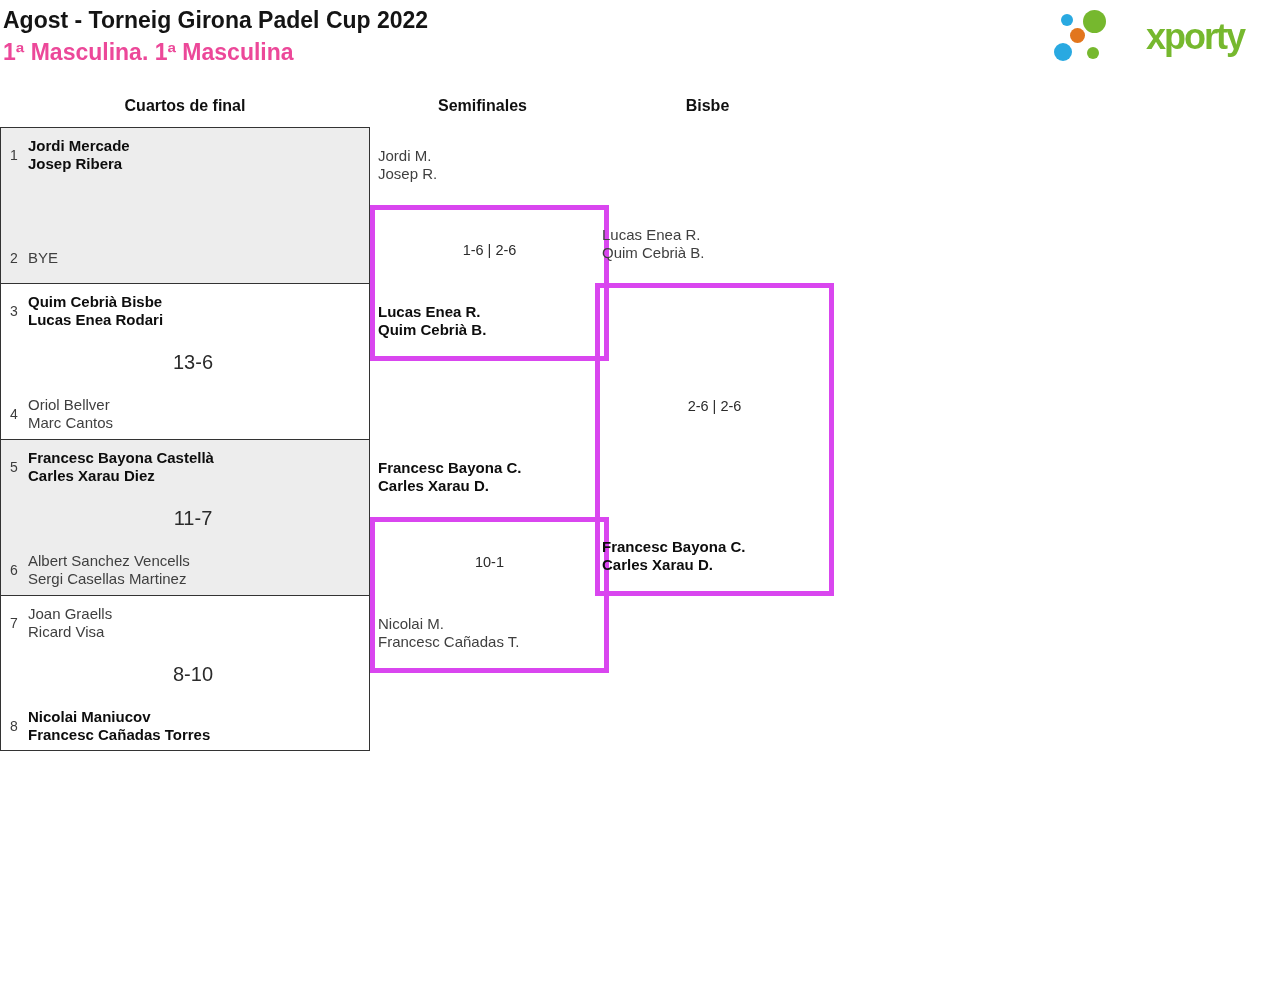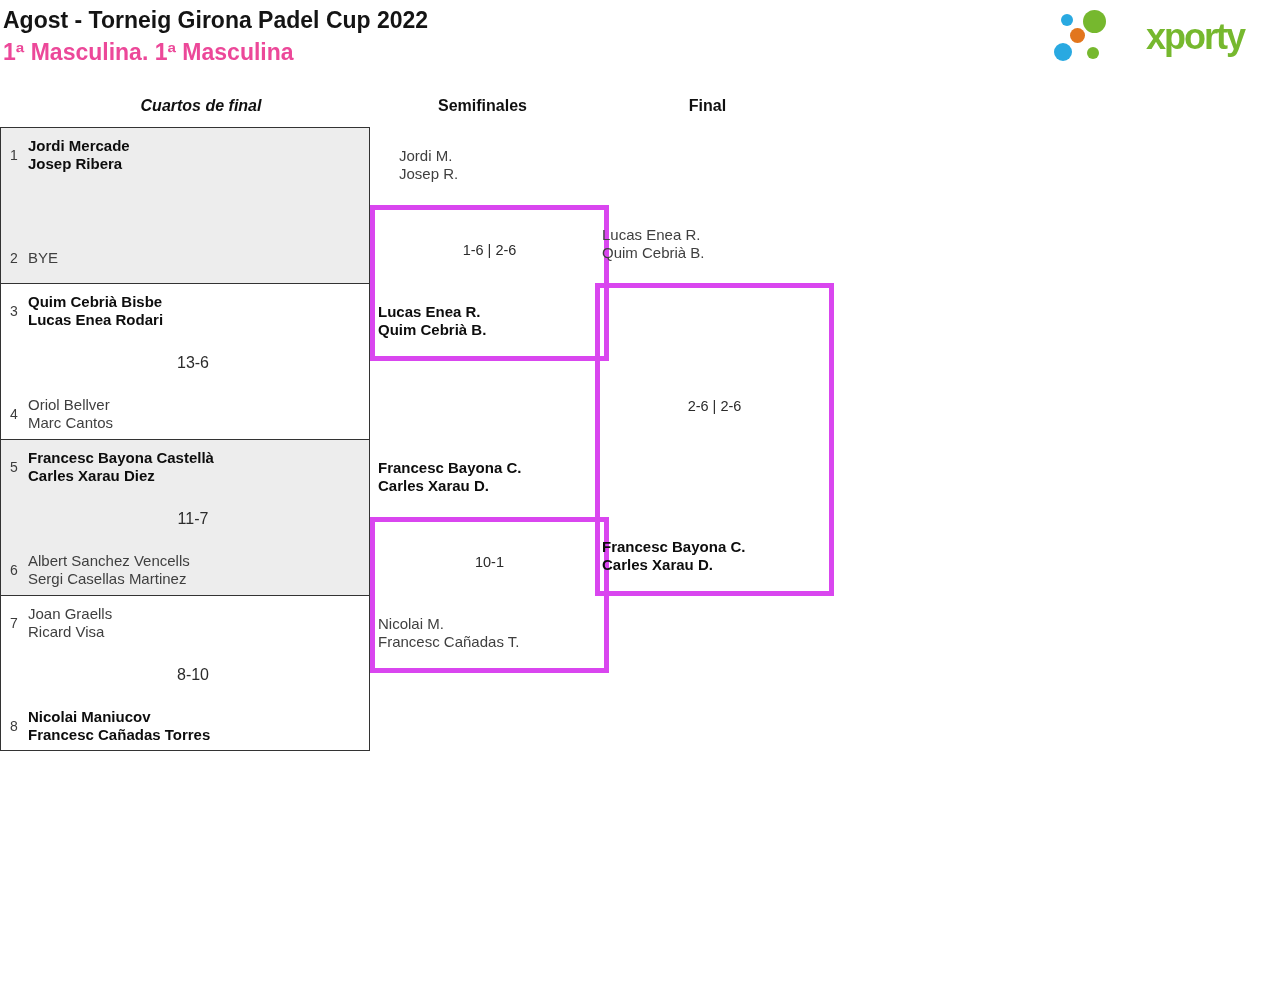--- a/index.html
+++ b/index.html
@@ -20,55 +20,55 @@
   .d-orange  { left:22px; top:28px; width:15px; height:15px; background:#e2761d; }
   .d-blue-l  { left:6px;  top:43px; width:18px; height:18px; background:#29a9e1; }
   .d-green-s { left:39px; top:47px; width:12px; height:12px; background:#76b82e; }
   .logo-text {
     position:absolute; left:66px; top:8px; font-size:36px; font-weight:800;
     color:#76b82e; letter-spacing:-2px; line-height:58px;margin-left:32px;
   }
 
   
   .rh { position:absolute; top:97px; font-size:16px; font-weight:600; color:#101010; text-align:center; }
-  .rh-qf { left:16px;     width:370px;font-style:italic; }
+  .rh-qf { left:0;     width:370px; }
   .rh-sf { left:370px; width:225px; }
   .rh-f  { left:595px; width:225px; }
 
   
   .qf { position:absolute; left:0; width:370px; height:157px; border:1px solid #333; background:#fff; }
   .qf.shaded { background:#ededed; }
   .qf-1 { top:127px; } .qf-2 { top:283px; } .qf-3 { top:439px; } .qf-4 { top:595px; height:156px; }
 
   .seed { position:absolute; left:4px; width:18px; text-align:center; font-size:14px; line-height:16px; color:#3c3c3c; }
   .seed-top { top:19px; } .seed-bottom { top:122px; }
 
   .names {
     position:absolute; left:27px; right:6px; height:36px;
     display:flex; flex-direction:column; justify-content:center;
     font-size:15px; line-height:18px; color:#3f3f3f; white-space:nowrap;
   }
   .names-top { top:9px; } .names-bottom { top:112px; }
   .names.winner, .plabel.winner { font-weight:700; color:#0d0d0d; }
 
-  .score { position:absolute; left:0; right:0; top:70px; text-align:center; font-size:16px; line-height:17px; color:#2b2b2b;padding-left:16px; }
+  .score { position:absolute; left:0; right:0; top:70px; text-align:center; font-size:20px; line-height:17px; color:#2b2b2b;padding-left:16px; }
 
   
   .match-box { position:absolute; width:239px; border:5px solid #d946ef; background:transparent; }
   .sf1-box   { left:370px; top:205px; height:156px; }
   .sf2-box   { left:370px; top:517px; height:156px; }
   .final-box { left:595px; top:283px; height:313px; }
 
   .box-score { position:absolute; left:0; right:0; text-align:center; font-size:14.5px; line-height:17px; color:#2b2b2b; }
   .sf1-box .box-score, .sf2-box .box-score { top:32px; }
   .final-box .box-score { top:110px; }
 
   
   .plabel { position:absolute; width:216px; font-size:15px; line-height:18px; color:#3f3f3f; white-space:nowrap; }
-  .sf1-top    { left:378px; top:147px;margin-left:21px; }
+  .sf1-top    { left:378px; top:147px; }
   .sf1-bottom { left:378px; top:303px; }
   .sf2-top    { left:378px; top:459px; }
   .sf2-bottom { left:378px; top:615px; }
   .f-top      { left:602px; top:226px; }
   .f-bottom   { left:602px; top:538px; }
 </style>
 </head>
 <body>
 
 <div class="title">Agost - Torneig Girona Padel Cup 2022</div>
@@ -78,21 +78,21 @@
   <span class="dot d-blue-s"></span>
   <span class="dot d-green-l"></span>
   <span class="dot d-orange"></span>
   <span class="dot d-blue-l"></span>
   <span class="dot d-green-s"></span>
   <span class="logo-text">xporty</span>
 </div>
 
 <div class="rh rh-qf">Cuartos de final</div>
 <div class="rh rh-sf">Semifinales</div>
-<div class="rh rh-f">Final</div>
+<div class="rh rh-f">Bisbe</div>
 
 <div class="qf qf-1 shaded">
   <div class="seed seed-top">1</div>
   <div class="names names-top winner">
     <div>Jordi Mercade</div>
     <div>Josep Ribera</div>
   </div>
   <div class="score"></div>
   <div class="seed seed-bottom">2</div>
   <div class="names names-bottom">

